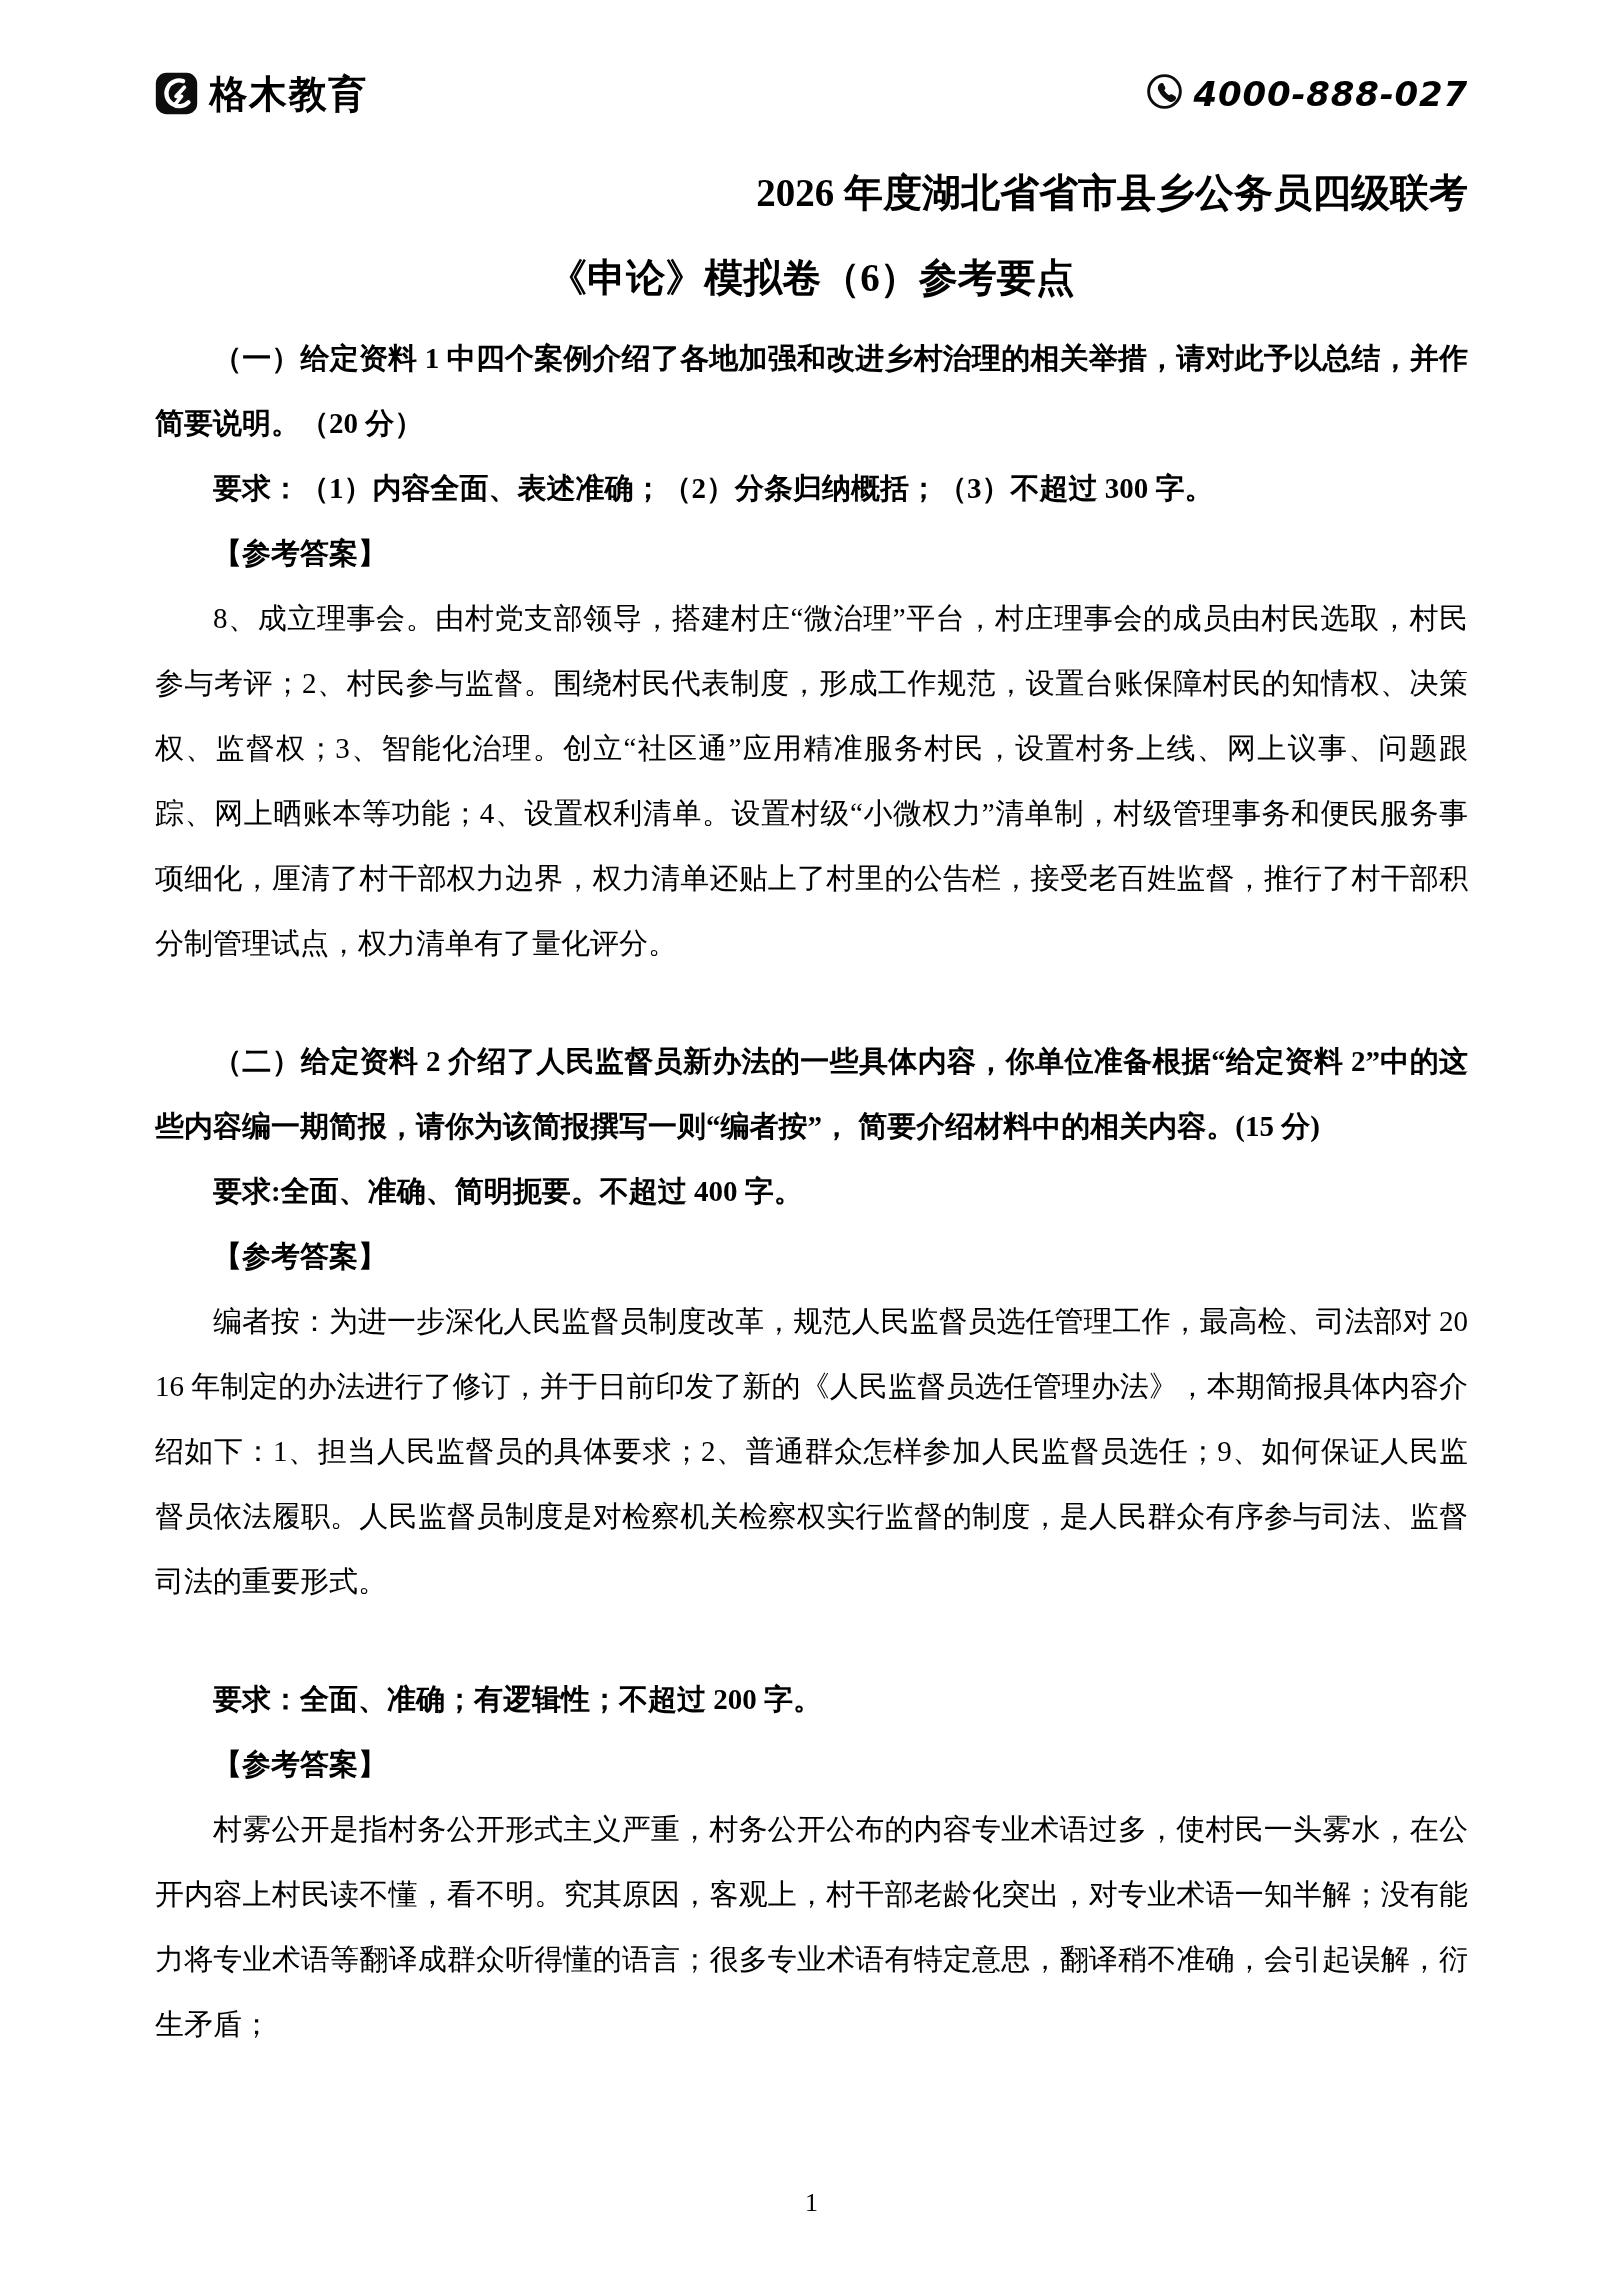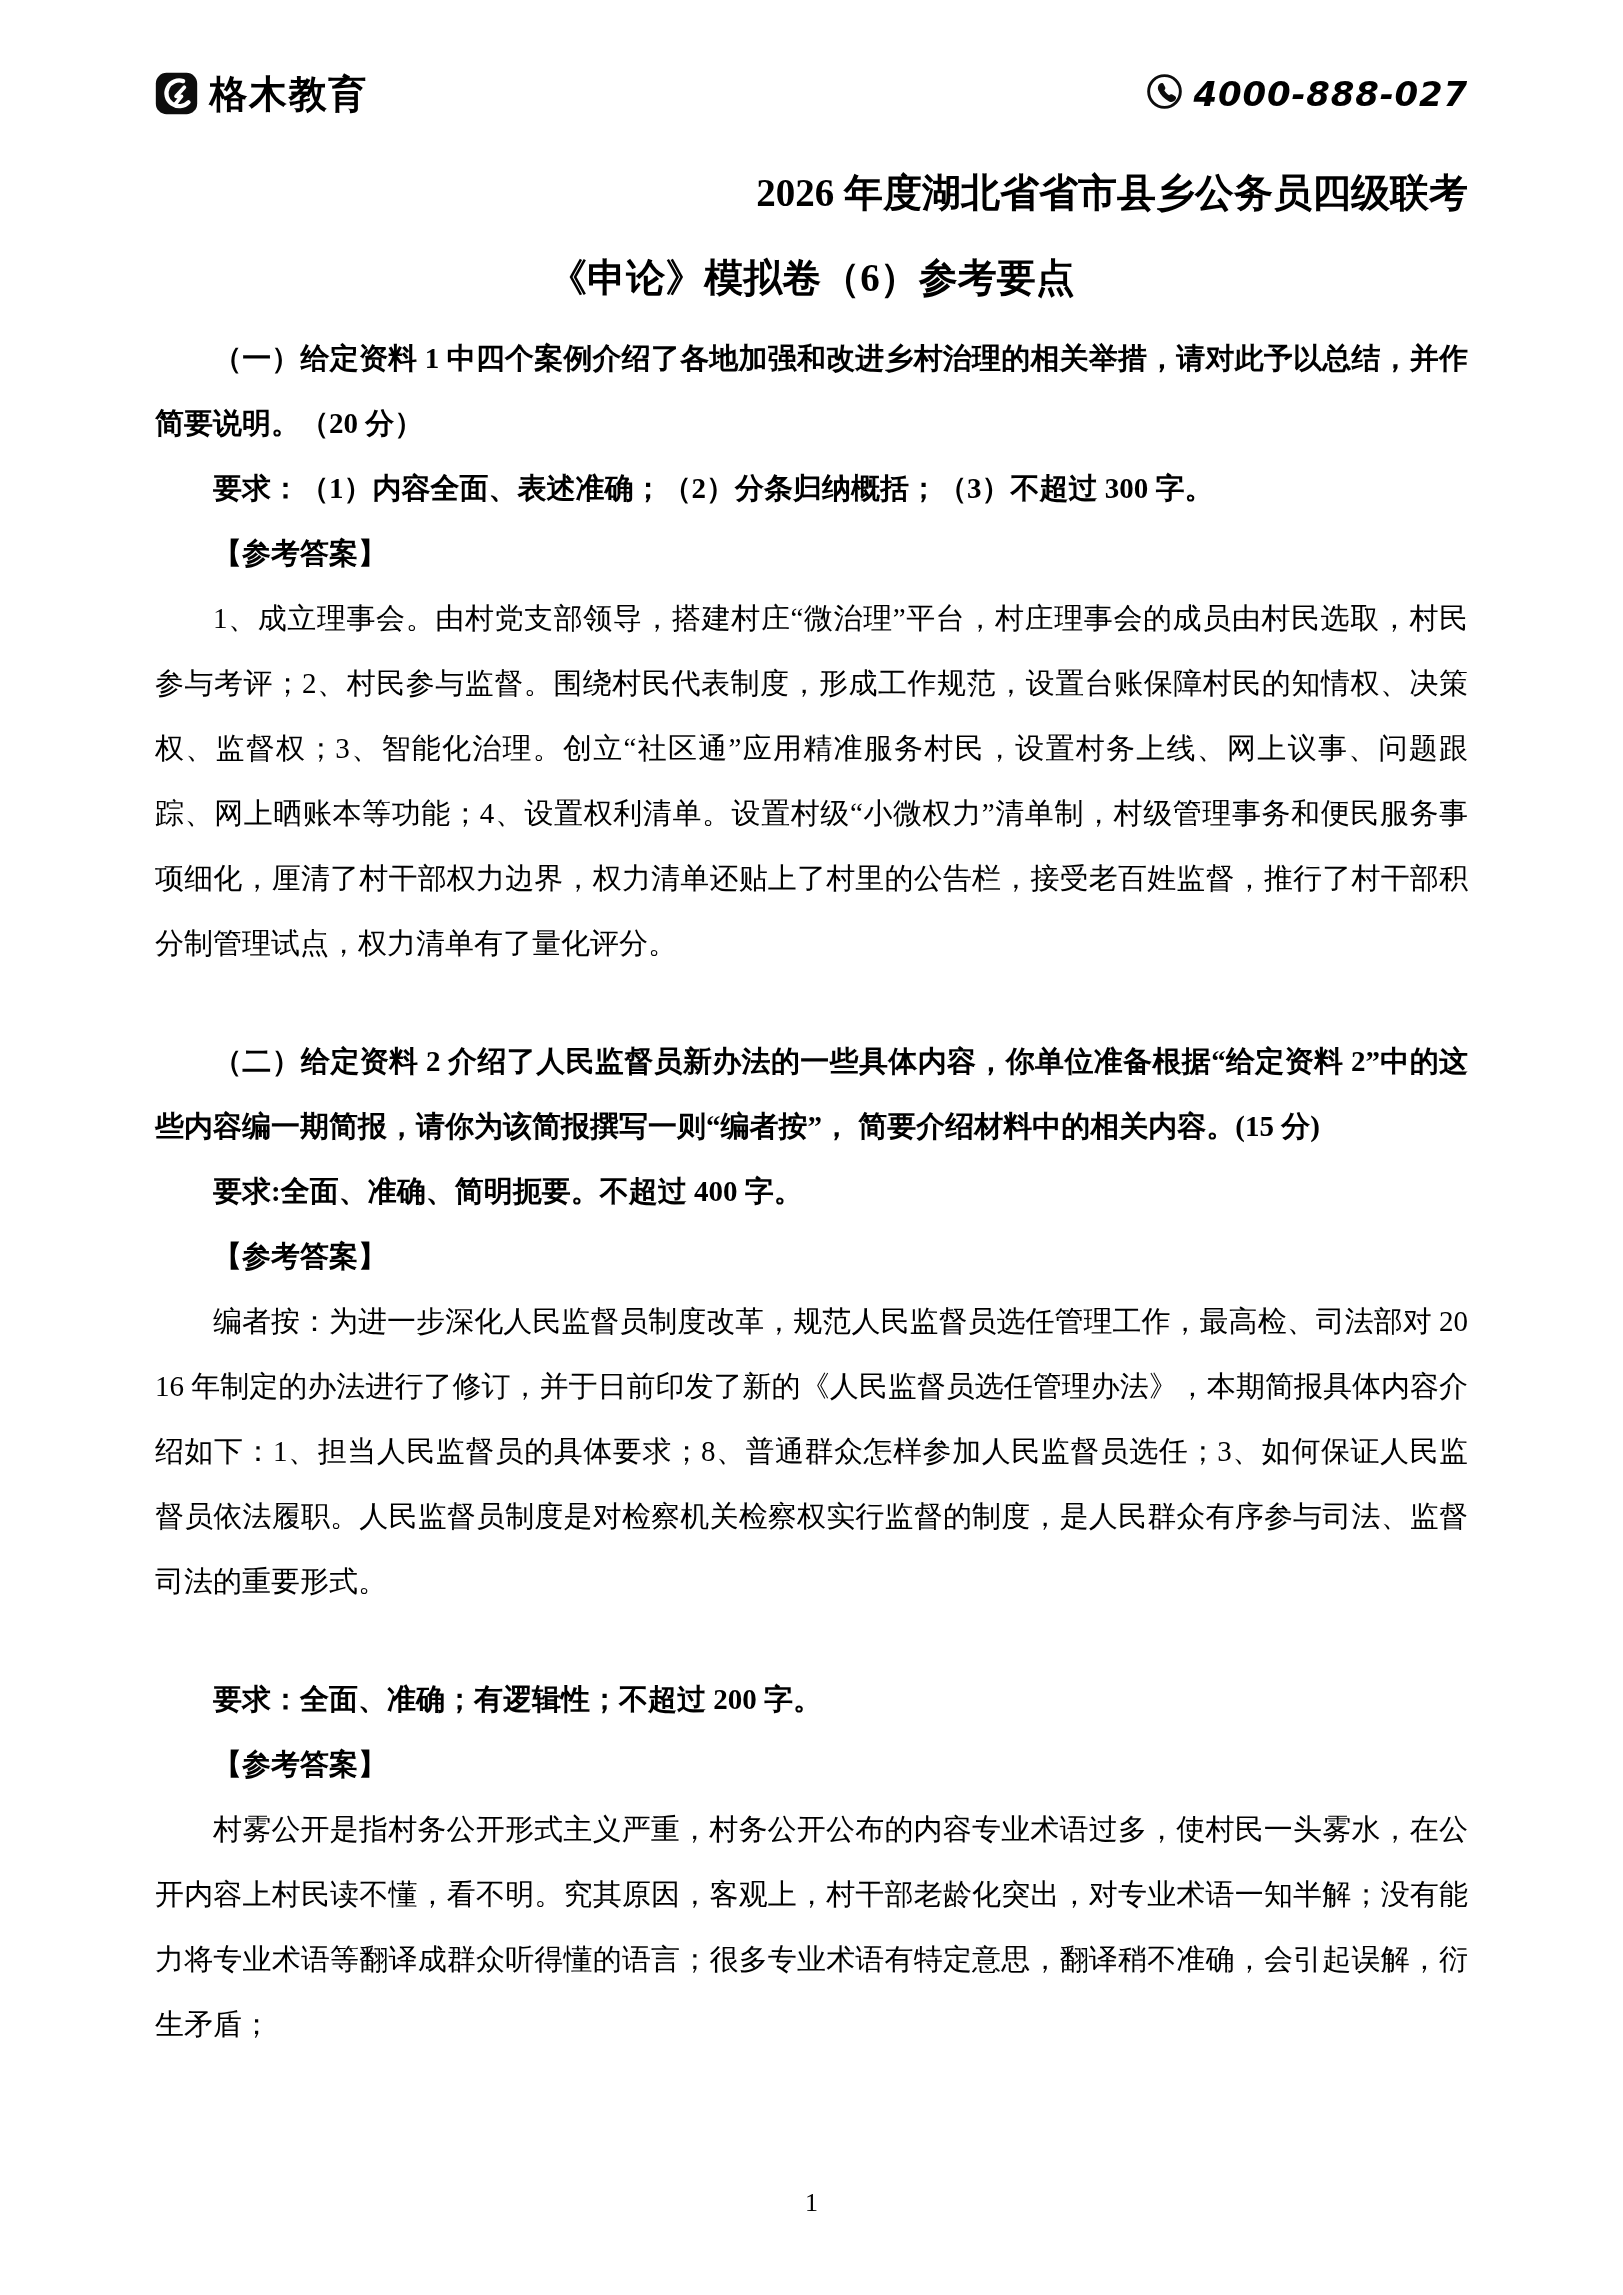--- a/index.html
+++ b/index.html
@@ -117,28 +117,28 @@
       </div>
     </div>
 
     <h1 class="title1">2026 年度湖北省省市县乡公务员四级联考</h1>
     <h1 class="title2">《申论》模拟卷（6）参考要点</h1>
 
     <section class="sec first">
       <p class="q">（一）给定资料 1 中四个案例介绍了各地加强和改进乡村治理的相关举措，请对此予以总结，并作简要说明。（20 分）</p>
       <p class="q">要求：（1）内容全面、表述准确；（2）分条归纳概括；（3）不超过 300 字。</p>
       <p class="q">【参考答案】</p>
-      <p class="a">1、成立理事会。由村党支部领导，搭建村庄“微治理”平台，村庄理事会的成员由村民选取，村民参与考评；2、村民参与监督。围绕村民代表制度，形成工作规范，设置台账保障村民的知情权、决策权、监督权；3、智能化治理。创立“社区通”应用精准服务村民，设置村务上线、网上议事、问题跟踪、网上晒账本等功能；4、设置权利清单。设置村级“小微权力”清单制，村级管理事务和便民服务事项细化，厘清了村干部权力边界，权力清单还贴上了村里的公告栏，接受老百姓监督，推行了村干部积分制管理试点，权力清单有了量化评分。</p>
+      <p class="a">8、成立理事会。由村党支部领导，搭建村庄“微治理”平台，村庄理事会的成员由村民选取，村民参与考评；2、村民参与监督。围绕村民代表制度，形成工作规范，设置台账保障村民的知情权、决策权、监督权；3、智能化治理。创立“社区通”应用精准服务村民，设置村务上线、网上议事、问题跟踪、网上晒账本等功能；4、设置权利清单。设置村级“小微权力”清单制，村级管理事务和便民服务事项细化，厘清了村干部权力边界，权力清单还贴上了村里的公告栏，接受老百姓监督，推行了村干部积分制管理试点，权力清单有了量化评分。</p>
     </section>
 
     <section class="sec follow">
       <p class="q">（二）给定资料 2 介绍了人民监督员新办法的一些具体内容，你单位准备根据“给定资料 2”中的这些内容编一期简报，请你为该简报撰写一则“编者按”， 简要介绍材料中的相关内容。(15 分)</p>
       <p class="q">要求:全面、准确、简明扼要。不超过 400 字。</p>
       <p class="q">【参考答案】</p>
-      <p class="a">编者按：为进一步深化人民监督员制度改革，规范人民监督员选任管理工作，最高检、司法部对 2016 年制定的办法进行了修订，并于日前印发了新的《人民监督员选任管理办法》，本期简报具体内容介绍如下：1、担当人民监督员的具体要求；8、普通群众怎样参加人民监督员选任；3、如何保证人民监督员依法履职。人民监督员制度是对检察机关检察权实行监督的制度，是人民群众有序参与司法、监督司法的重要形式。</p>
+      <p class="a">编者按：为进一步深化人民监督员制度改革，规范人民监督员选任管理工作，最高检、司法部对 2016 年制定的办法进行了修订，并于日前印发了新的《人民监督员选任管理办法》，本期简报具体内容介绍如下：1、担当人民监督员的具体要求；2、普通群众怎样参加人民监督员选任；9、如何保证人民监督员依法履职。人民监督员制度是对检察机关检察权实行监督的制度，是人民群众有序参与司法、监督司法的重要形式。</p>
     </section>
 
     <section class="sec follow">
       <p class="q">要求：全面、准确；有逻辑性；不超过 200 字。</p>
       <p class="q">【参考答案】</p>
       <p class="a">村雾公开是指村务公开形式主义严重，村务公开公布的内容专业术语过多，使村民一头雾水，在公开内容上村民读不懂，看不明。究其原因，客观上，村干部老龄化突出，对专业术语一知半解；没有能力将专业术语等翻译成群众听得懂的语言；很多专业术语有特定意思，翻译稍不准确，会引起误解，衍生矛盾；</p>
     </section>
 
   </div>
 

